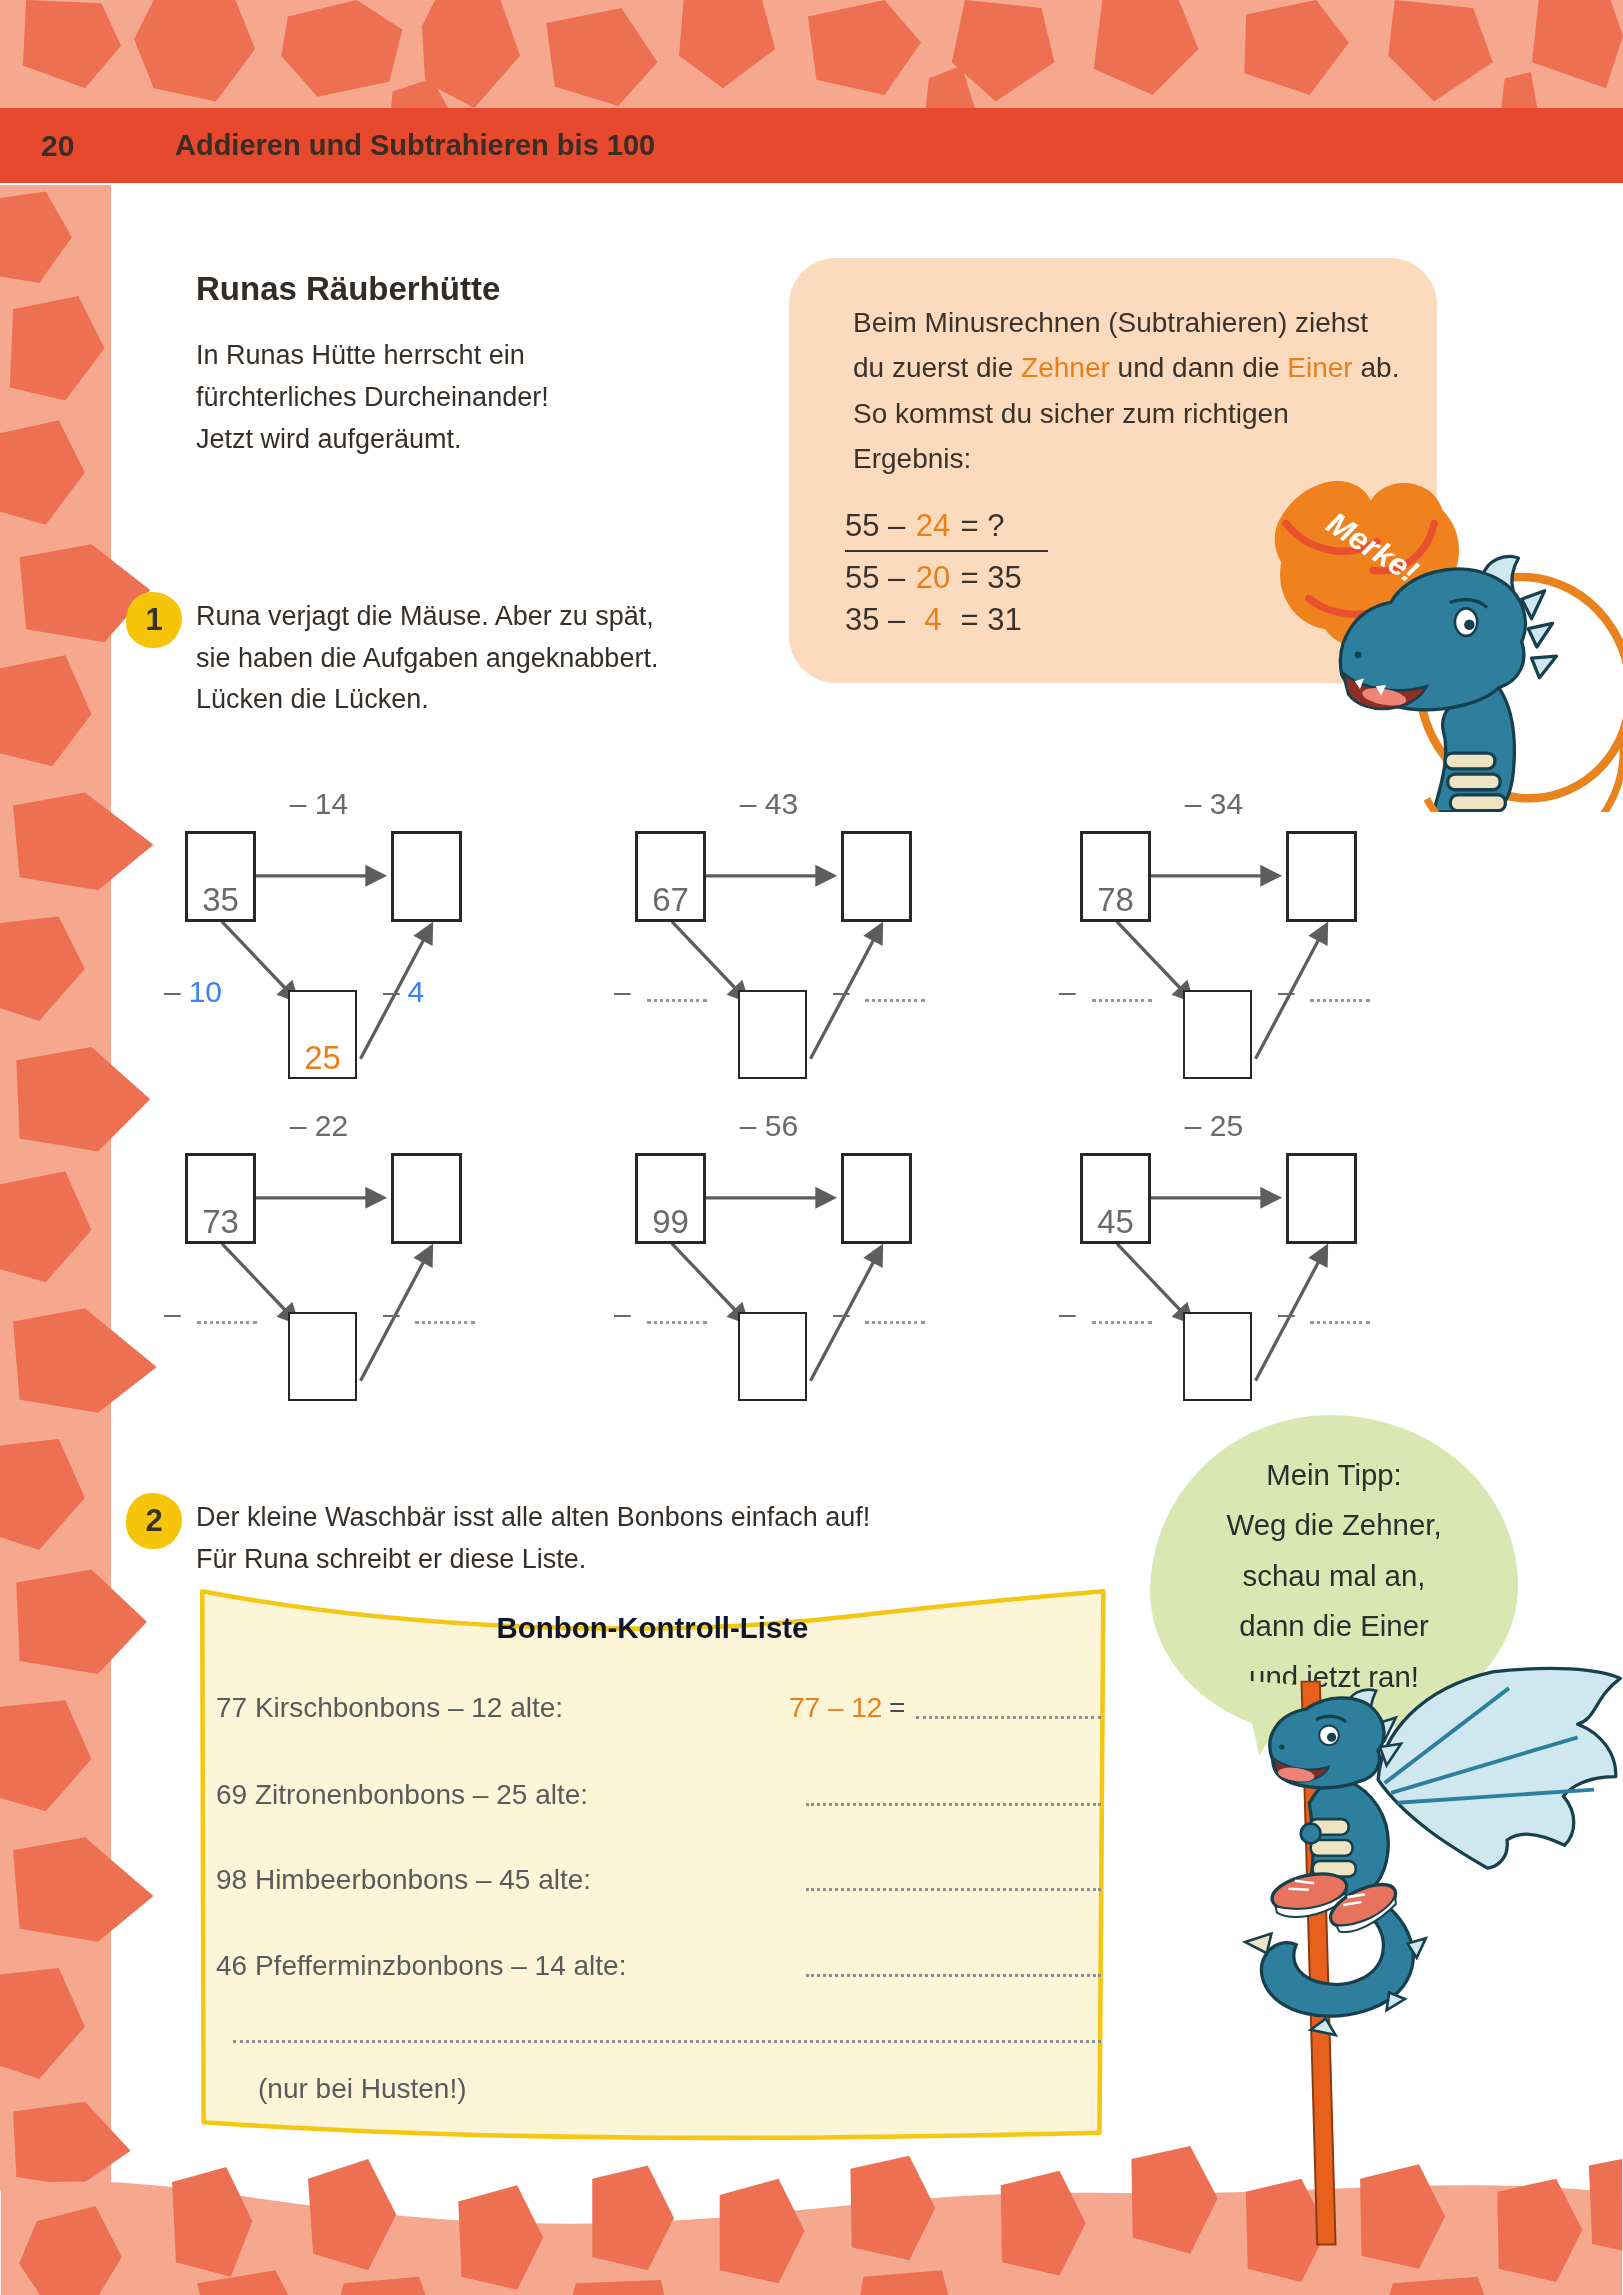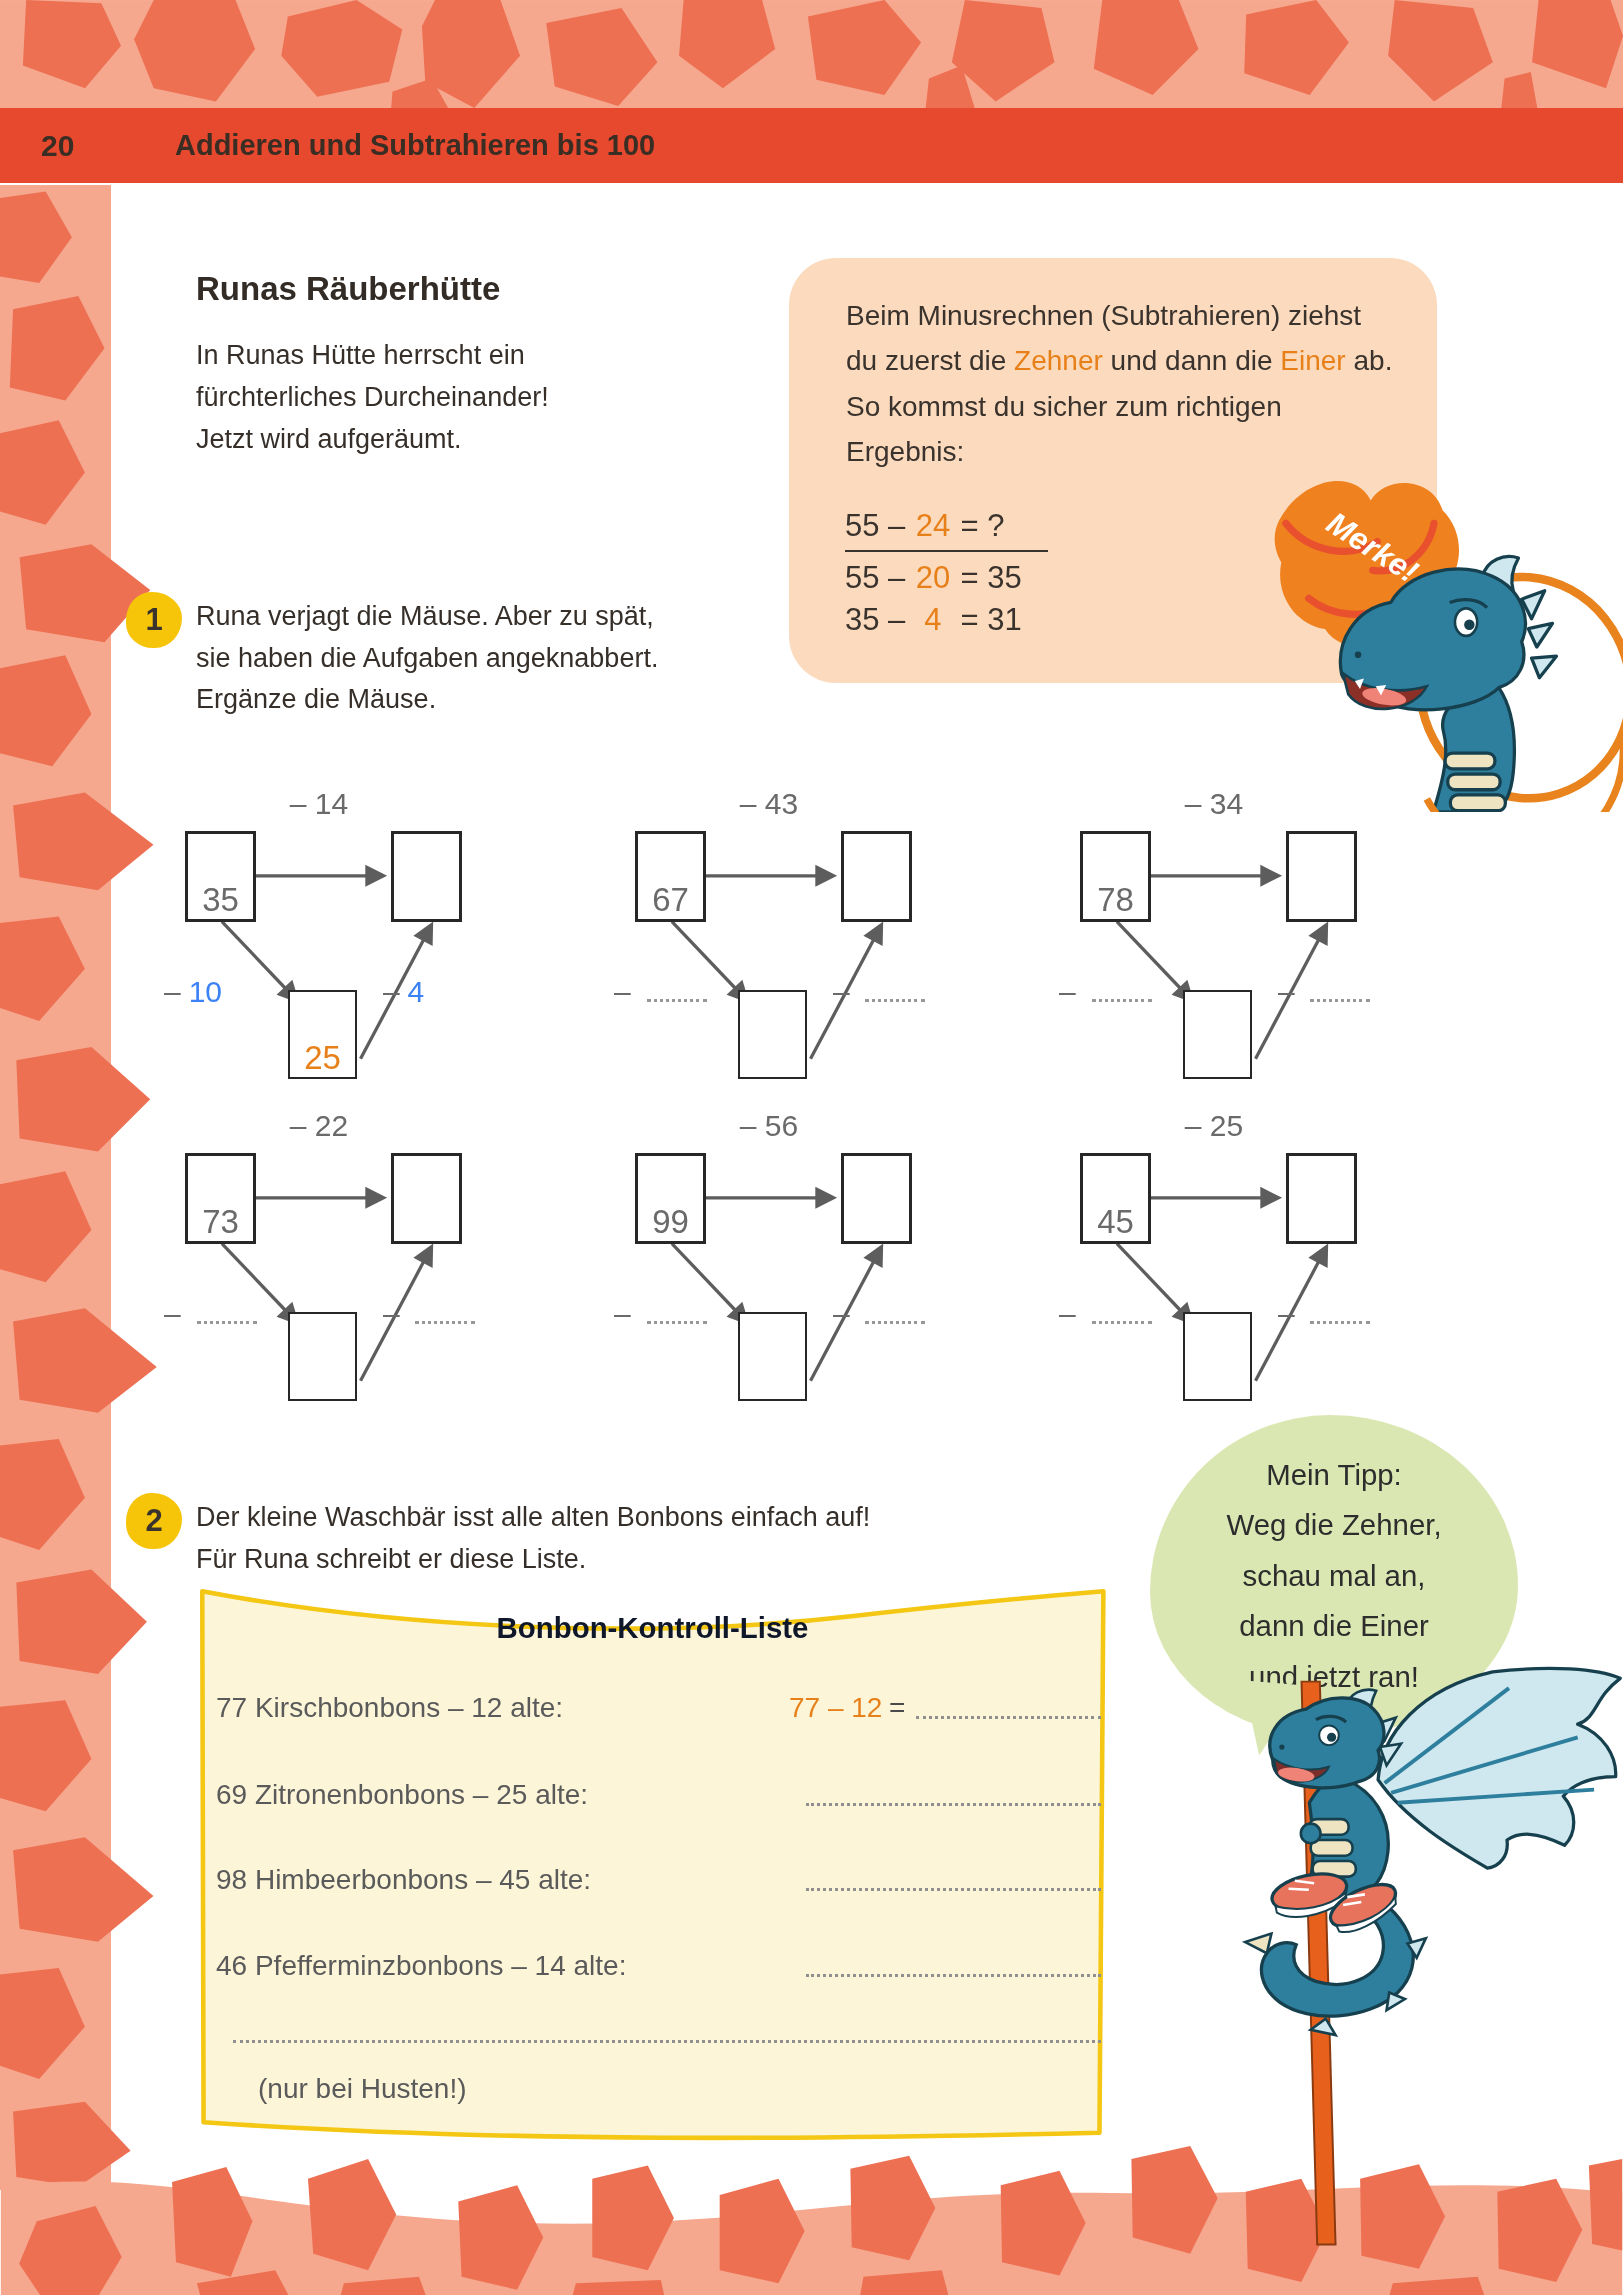--- a/index.html
+++ b/index.html
@@ -151,21 +151,21 @@
       <polygon points="2430,30 2481,20 2481,160 2435,150"></polygon>
     </g>
   </svg>
 
   <div class="title">Runas Räuberhütte</div>
   <div class="introline" style="top:342px">In Runas Hütte herrscht ein</div>
   <div class="introline" style="top:384px">fürchterliches Durcheinander!</div>
   <div class="introline" style="top:426px">Jetzt wird aufgeräumt.</div>
 
   <div class="merke">
-    <p class="merketext" style="margin:1px"><span>Beim Minusrechnen (Subtrahieren) ziehst du zuerst die </span><span class="orange">Zehner</span><span> und dann die </span><span class="orange">Einer</span><span> ab. So kommst du sicher zum richtigen Ergebnis:</span></p>
+    <p class="merketext" style="margin:8px"><span>Beim Minusrechnen (Subtrahieren) ziehst du zuerst die </span><span class="orange">Zehner</span><span> und dann die </span><span class="orange">Einer</span><span> ab. So kommst du sicher zum richtigen Ergebnis:</span></p>
     <div class="ex">
       <div class="exrow"><span>55 –</span> <span class="orange exv">24</span> <span>= ?</span></div>
       <div class="exdiv"></div>
       <div class="exrow"><span>55 –</span> <span class="orange exv">20</span> <span>= 35</span></div>
       <div class="exrow"><span>35 –</span> <span class="orange exv">4</span> <span>= 31</span></div>
     </div>
   </div>
 
   <svg class="abs" style="left:1263px;top:458px" width="222" height="209" viewBox="0 0 340 320">
     <path d="M25,95 C60,30 140,15 165,65 C190,25 260,30 275,80 C315,120 305,185 262,215 C282,250 255,285 212,278 C175,300 115,295 95,262 C50,255 18,210 28,160 C14,135 16,112 25,95 Z" fill="#f0811f"></path>
@@ -199,21 +199,21 @@
     <path d="M175,100 C195,92 220,95 232,108" stroke="#16404e" stroke-width="5" fill="none"></path>
     <circle cx="35" cy="180" r="5" fill="#16404e"></circle>
     <path d="M140,400 A160 170 -18 0 0 438,300" stroke="#e8831d" stroke-width="11" fill="none"></path>
   </svg>
 
   <div class="badge" style="left:126px;top:592px">
       <span>1</span>
     </div>
   <div class="taskline" style="top:601px">Runa verjagt die Mäuse. Aber zu spät,</div>
   <div class="taskline" style="top:643px">sie haben die Aufgaben angeknabbert.</div>
-  <div class="taskline" style="top:684px">Ergänze die Mäuse.</div>
+  <div class="taskline" style="top:684px">Lücken die Lücken.</div>
 
   <div class="dg" style="left:172px;top:779px">
     <svg class="arr" viewBox="0 0 660 520">
       <g stroke="#5d5d5d" stroke-width="5">
         <line x1="128" y1="148" x2="322" y2="148" marker-end="url(#arr)"></line>
         <line x1="76" y1="218" x2="190" y2="338" marker-end="url(#arr)"></line>
         <line x1="288" y1="428" x2="396" y2="224" marker-end="url(#arr)"></line>
       </g>
     </svg>
     <div class="dg-box dg-start">

